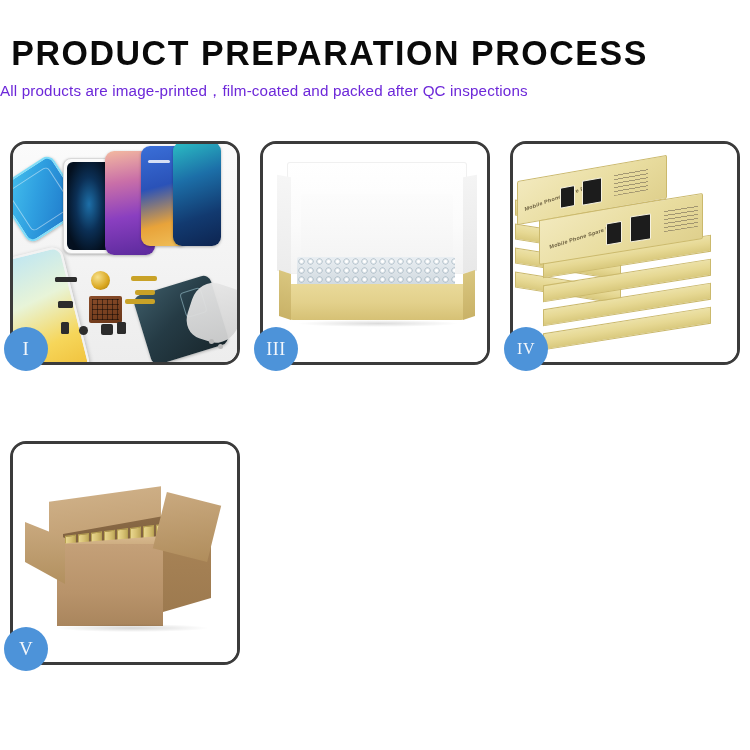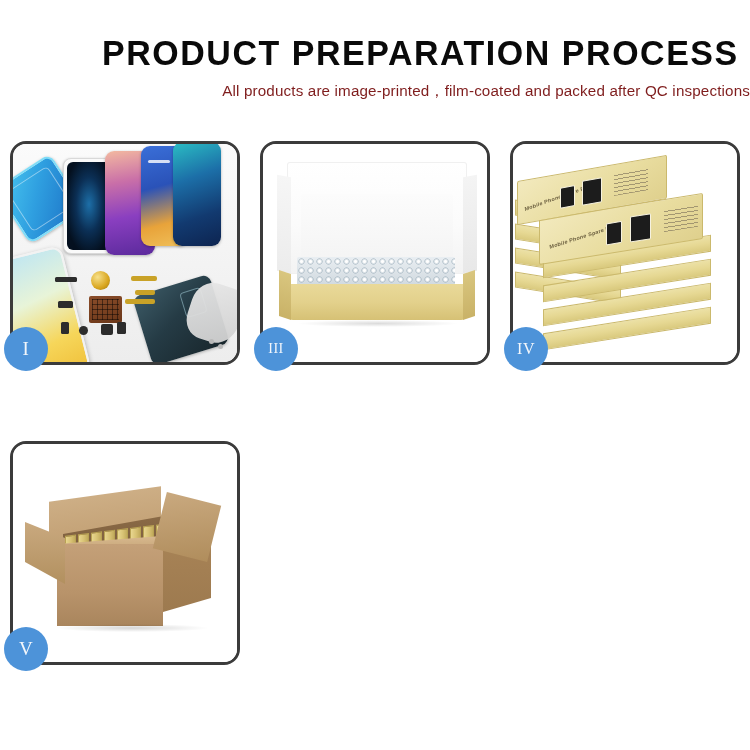--- a/index.html
+++ b/index.html
@@ -15,35 +15,35 @@
   .page {
     position: relative;
     width: 750px;
     height: 750px;
     background: #ffffff;
   }
 
   
   .header {
     padding-top: 33px;
-    text-align: right;
+    text-align: left;
   }
   .title {
     font-size: 35px;
     font-weight: bold;
     letter-spacing: 1.6px;
     color: #0a0a0a;
     line-height: 1.12;
     transform: scaleX(0.97);
     font-family: "Liberation Sans", sans-serif;
   }
   .subtitle {
     margin-top: 9px;
     font-size: 15.2px;
-    color: #7f1d1d;
+    color: #6d28d9;
     letter-spacing: 0.15px;
     font-family: "Liberation Sans", sans-serif;
   }
 
   
   .grid {
     position: absolute;
     left: 10px;
     top: 141px;
     width: 730px;
@@ -82,21 +82,21 @@
     color: #f2f6fb;
     display: flex;
     align-items: center;
     justify-content: center;
     font-family: "Liberation Serif", serif;
     font-size: 19px;
     letter-spacing: 0.5px;
     z-index: 6;
   }
   .badge.wide { font-size: 16px; }
-  .badge.xwide { font-size: 14px; }
+  .badge.xwide { font-size: 18px; }
 
   
   .p1 { background: linear-gradient(180deg,#fbfbfb 0%,#f2f2f2 62%,#ededed 100%); }
   .ph {
     position: absolute;
     border-radius: 7px;
     box-shadow: 0 1px 3px rgba(0,0,0,0.28);
   }
   .ph-a { 
     left: -6px; top: 22px; width: 66px; height: 66px;

